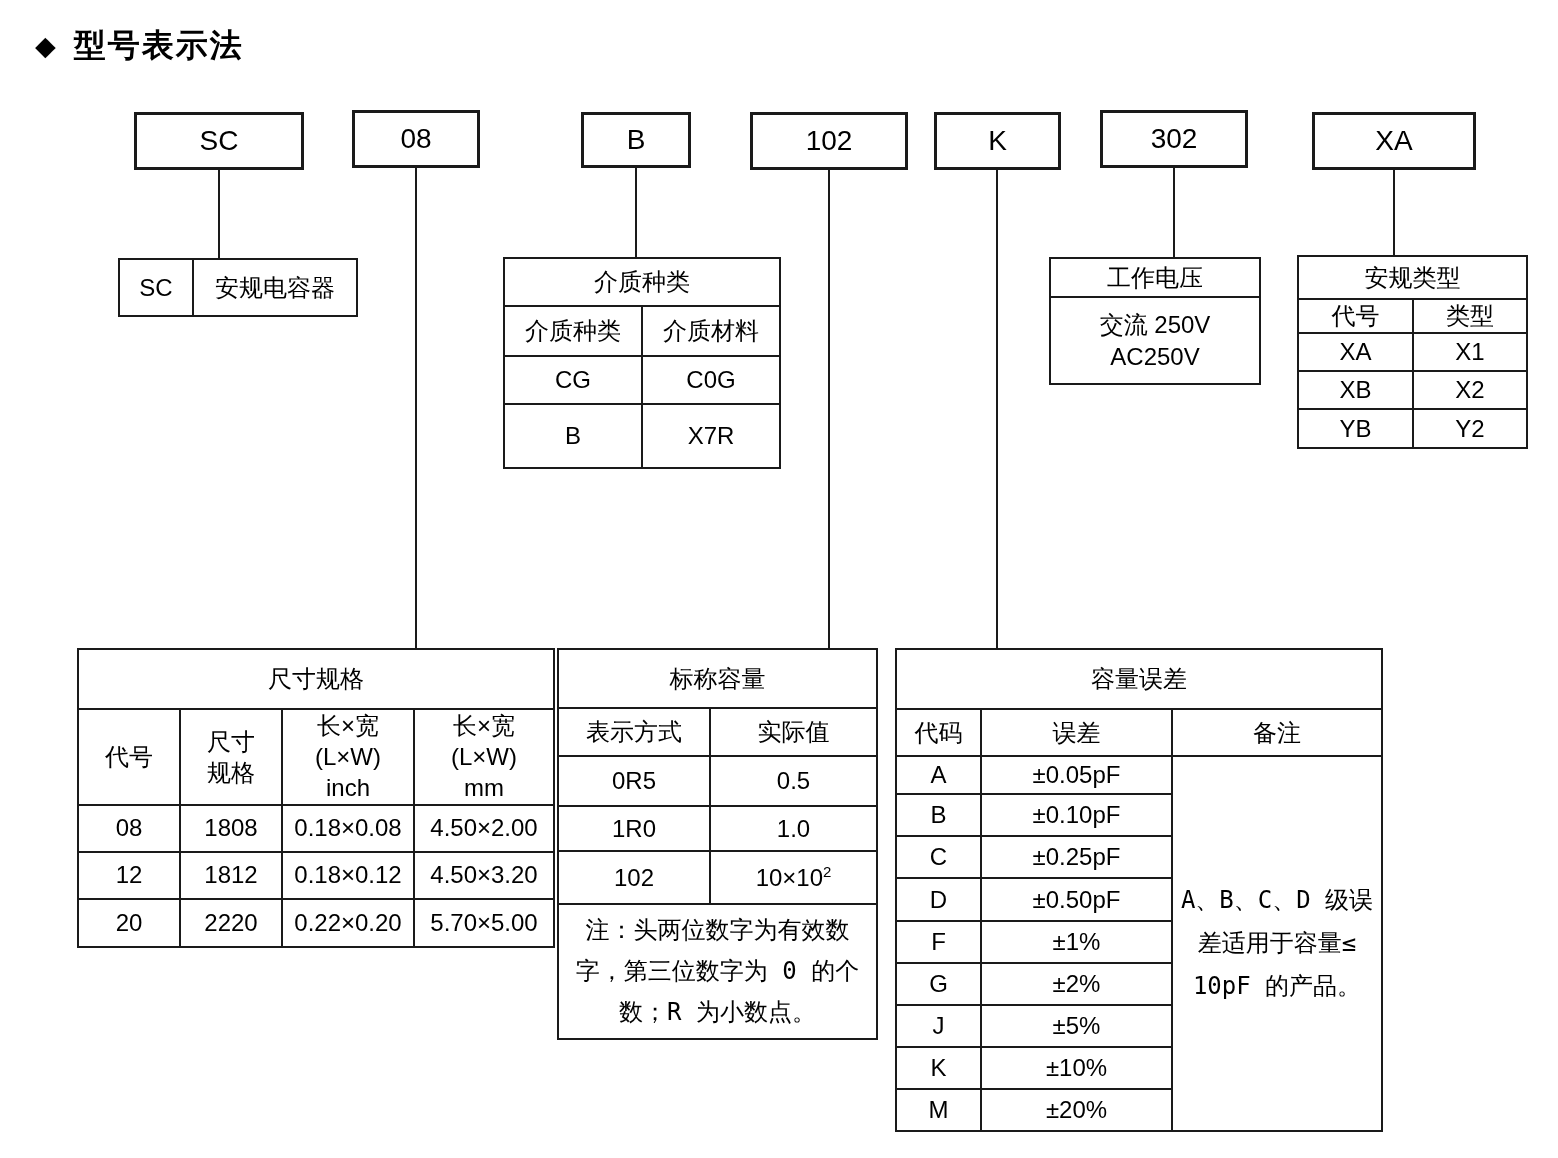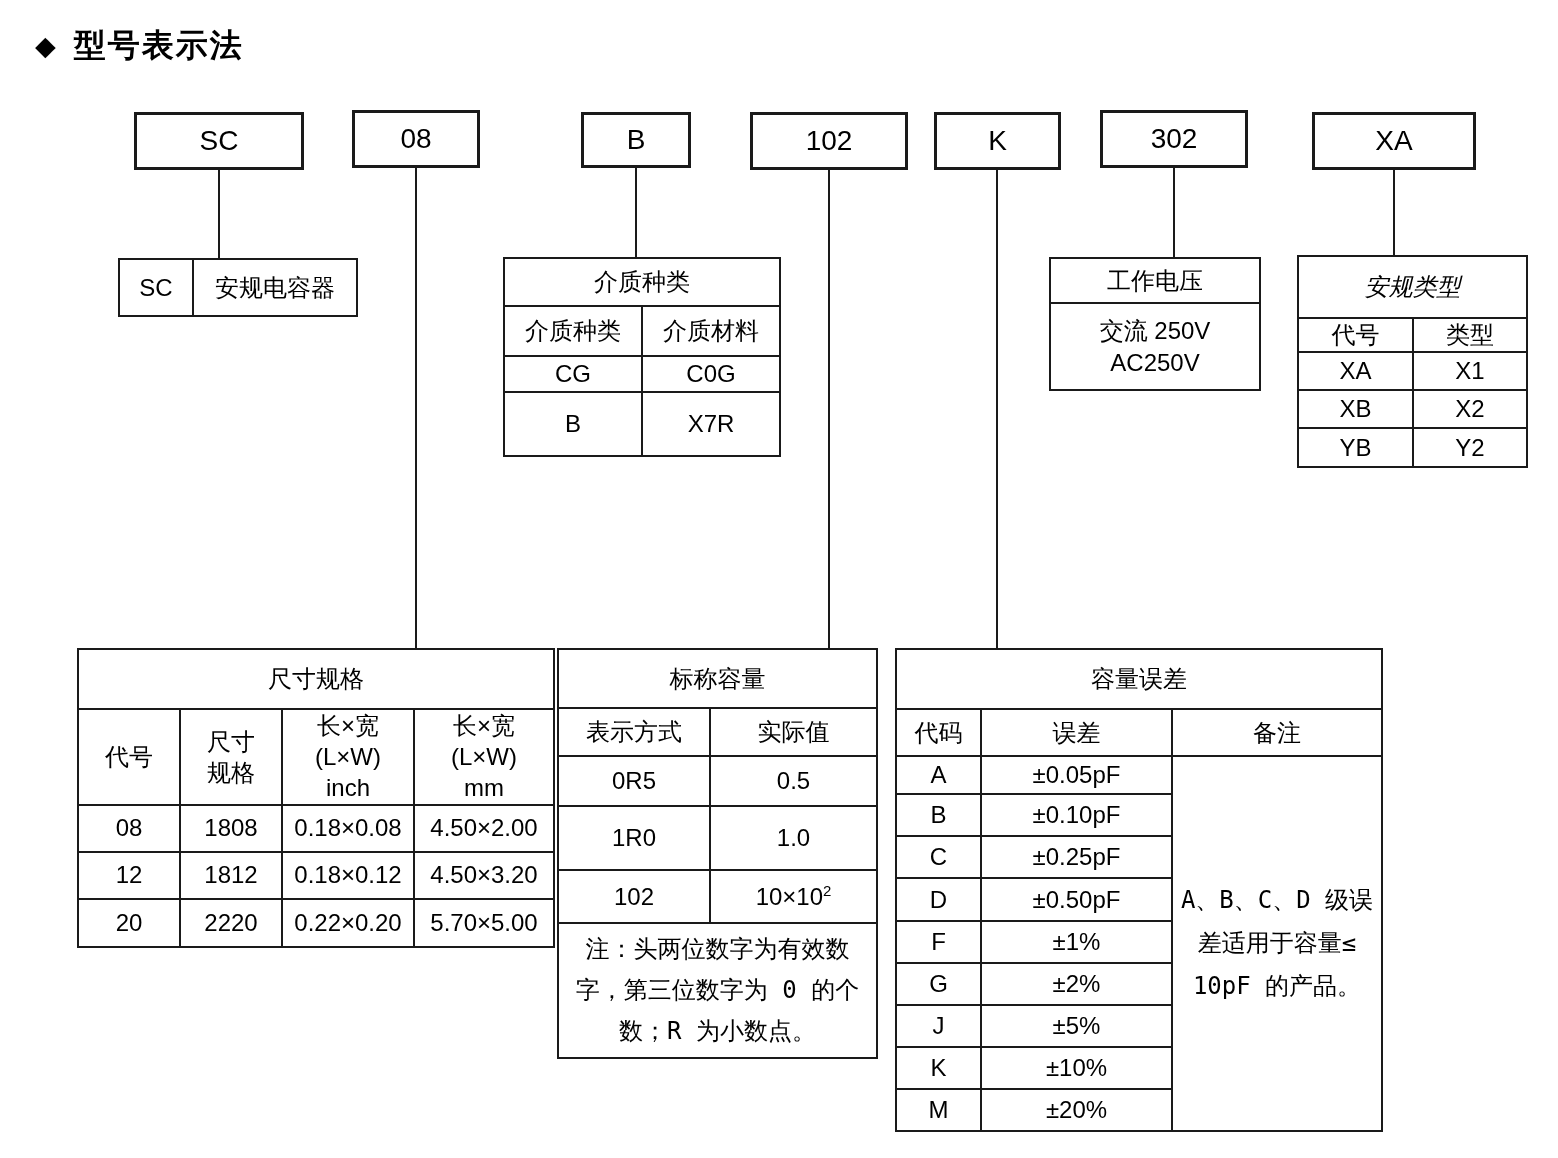--- a/index.html
+++ b/index.html
@@ -79,46 +79,46 @@
 
   <table class="tbl" style="left:503px;top:257px;">
     <tbody>
         <tr style="height:48px;">
       <td class="title-cell" colspan="2">介质种类</td>
     </tr>
     <tr style="height:50px;">
       <td class="hdr" style="width:136px;">介质种类</td>
       <td class="hdr" style="width:136px;">介质材料</td>
     </tr>
-    <tr style="height:36px;border-radius:8px;">
+    <tr style="height:48px;border-radius:8px;">
       <td>CG</td>
       <td>C0G</td>
     </tr>
     <tr style="height:64px;">
       <td>B</td>
       <td>X7R</td>
     </tr>
   </tbody>
     </table>
 
   <table class="tbl" style="left:1049px;top:257px;">
     <tbody>
-        <tr style="height:45px;">
+        <tr style="height:39px;">
       <td class="title-cell" style="width:208px;">工作电压</td>
     </tr>
     <tr style="height:87px;">
       <td class="pre">交流 250V
 AC250V</td>
     </tr>
   </tbody>
     </table>
 
   <table class="tbl" style="left:1297px;top:255px;">
     <tbody>
-        <tr style="height:62px;font-style:italic;">
+        <tr style="height:43px;">
       <td class="title-cell" colspan="2">安规类型</td>
     </tr>
     <tr style="height:33px;">
       <td class="hdr" style="width:113px;">代号</td>
       <td class="hdr" style="width:112px;">类型</td>
     </tr>
     <tr style="height:38px;">
       <td>XA</td>
       <td>X1</td>
     </tr>
@@ -176,21 +176,21 @@
       <td class="title-cell" colspan="2">标称容量</td>
     </tr>
     <tr style="height:48px;">
       <td class="hdr" style="width:150px;">表示方式</td>
       <td class="hdr" style="width:165px;">实际值</td>
     </tr>
     <tr style="height:50px;padding-left:19px;">
       <td>0R5</td>
       <td>0.5</td>
     </tr>
-    <tr style="height:64px;">
+    <tr style="height:45px;">
       <td>1R0</td>
       <td>1.0</td>
     </tr>
     <tr style="height:53px;">
       <td>102</td>
       <td><span>10×10</span><sup class="exp">2</sup></td>
     </tr>
     <tr style="height:135px;border-radius:13px;">
       <td class="note-font" colspan="2">注：头两位数字为有效数
 字，第三位数字为 0 的个

